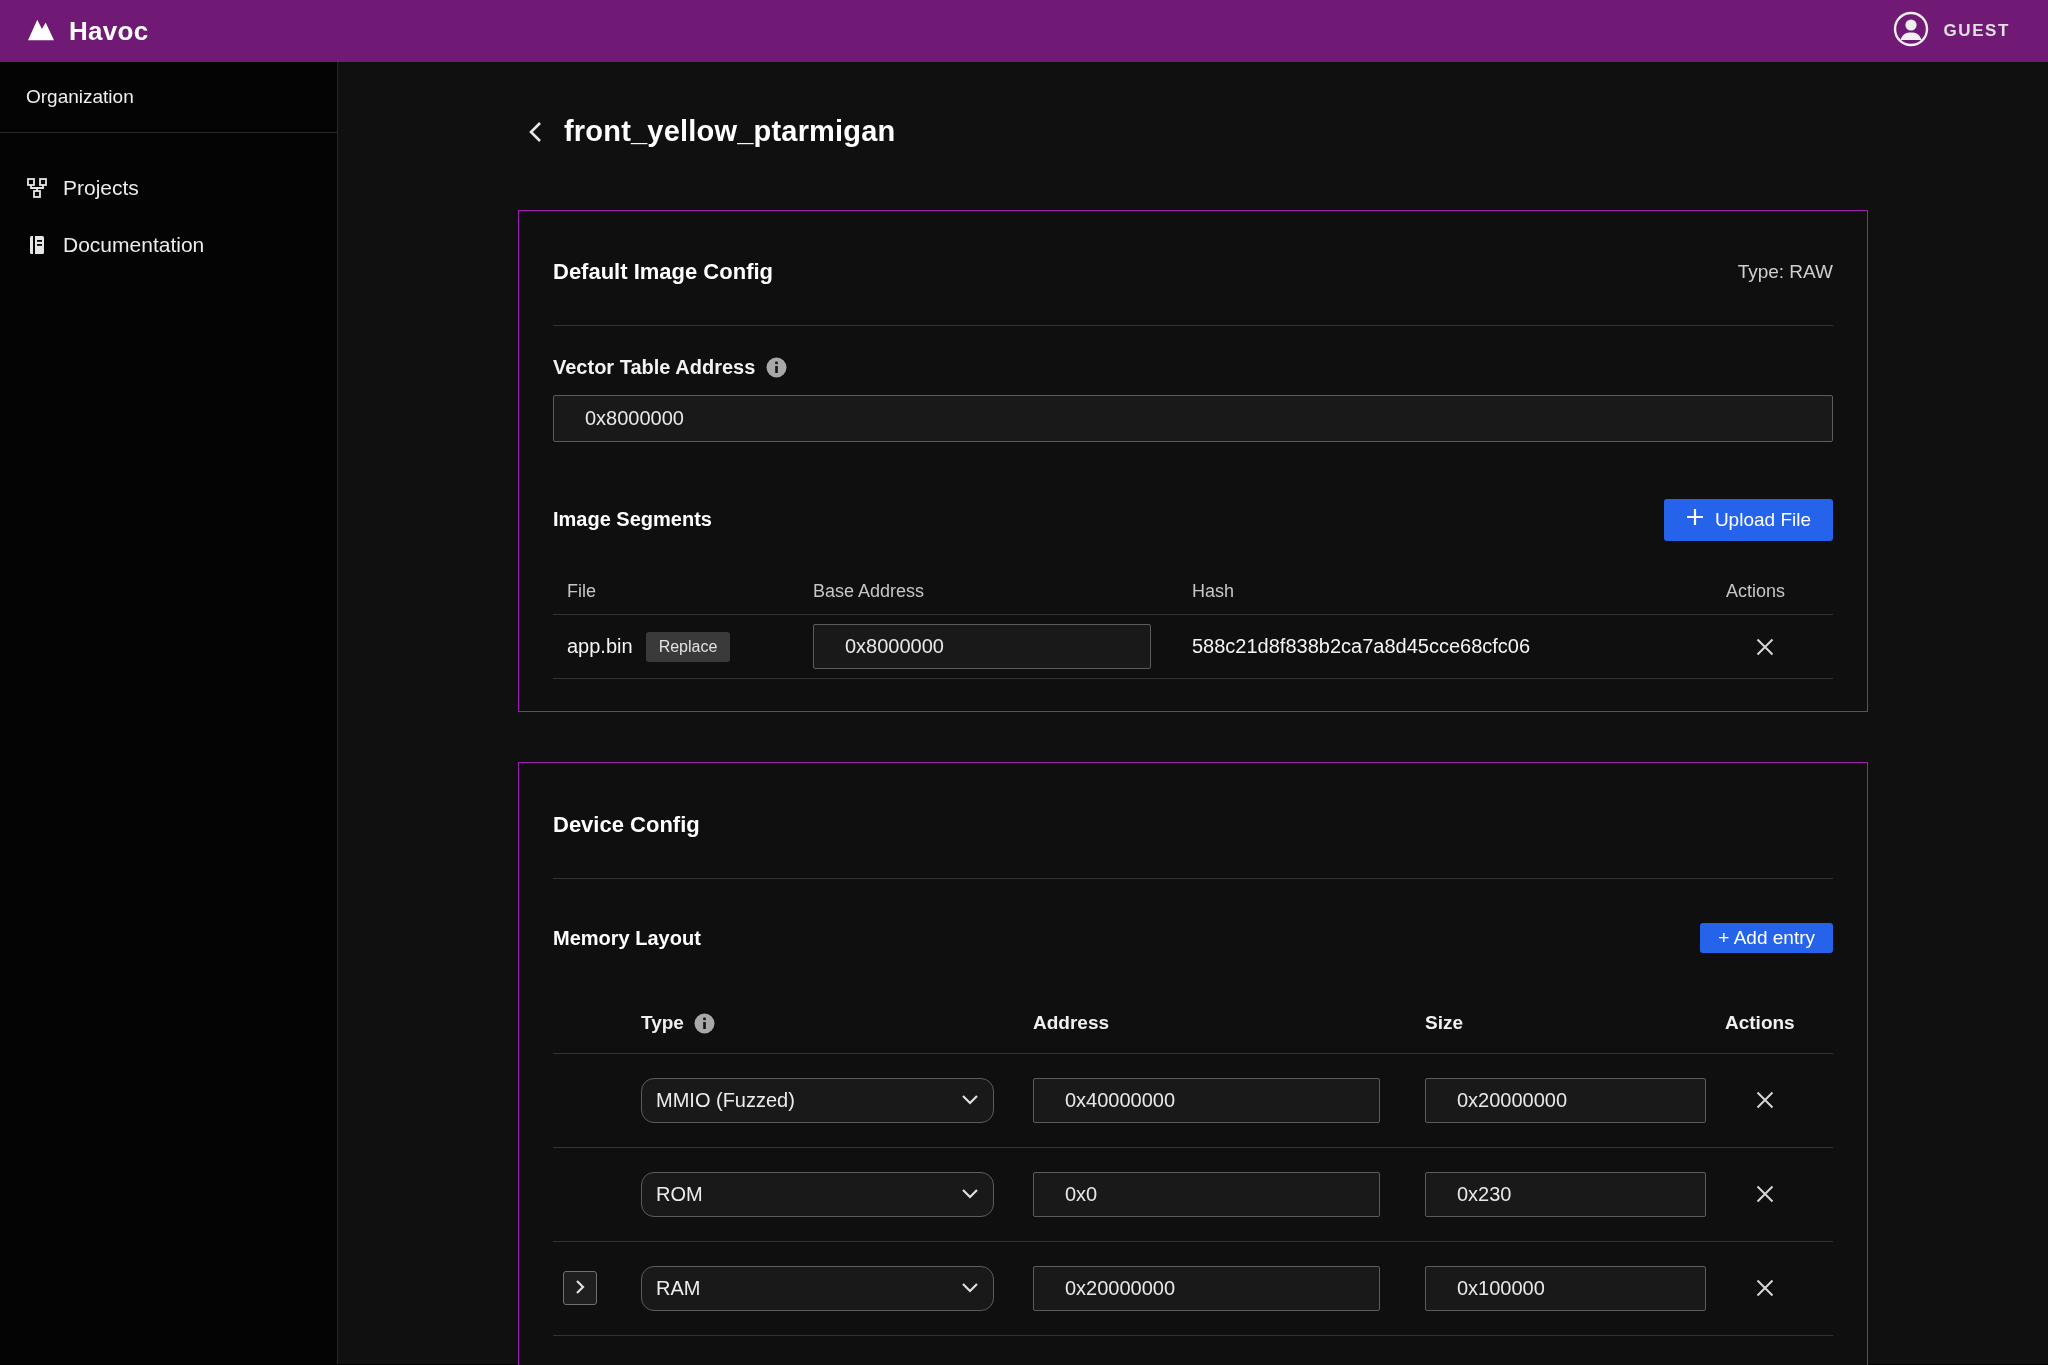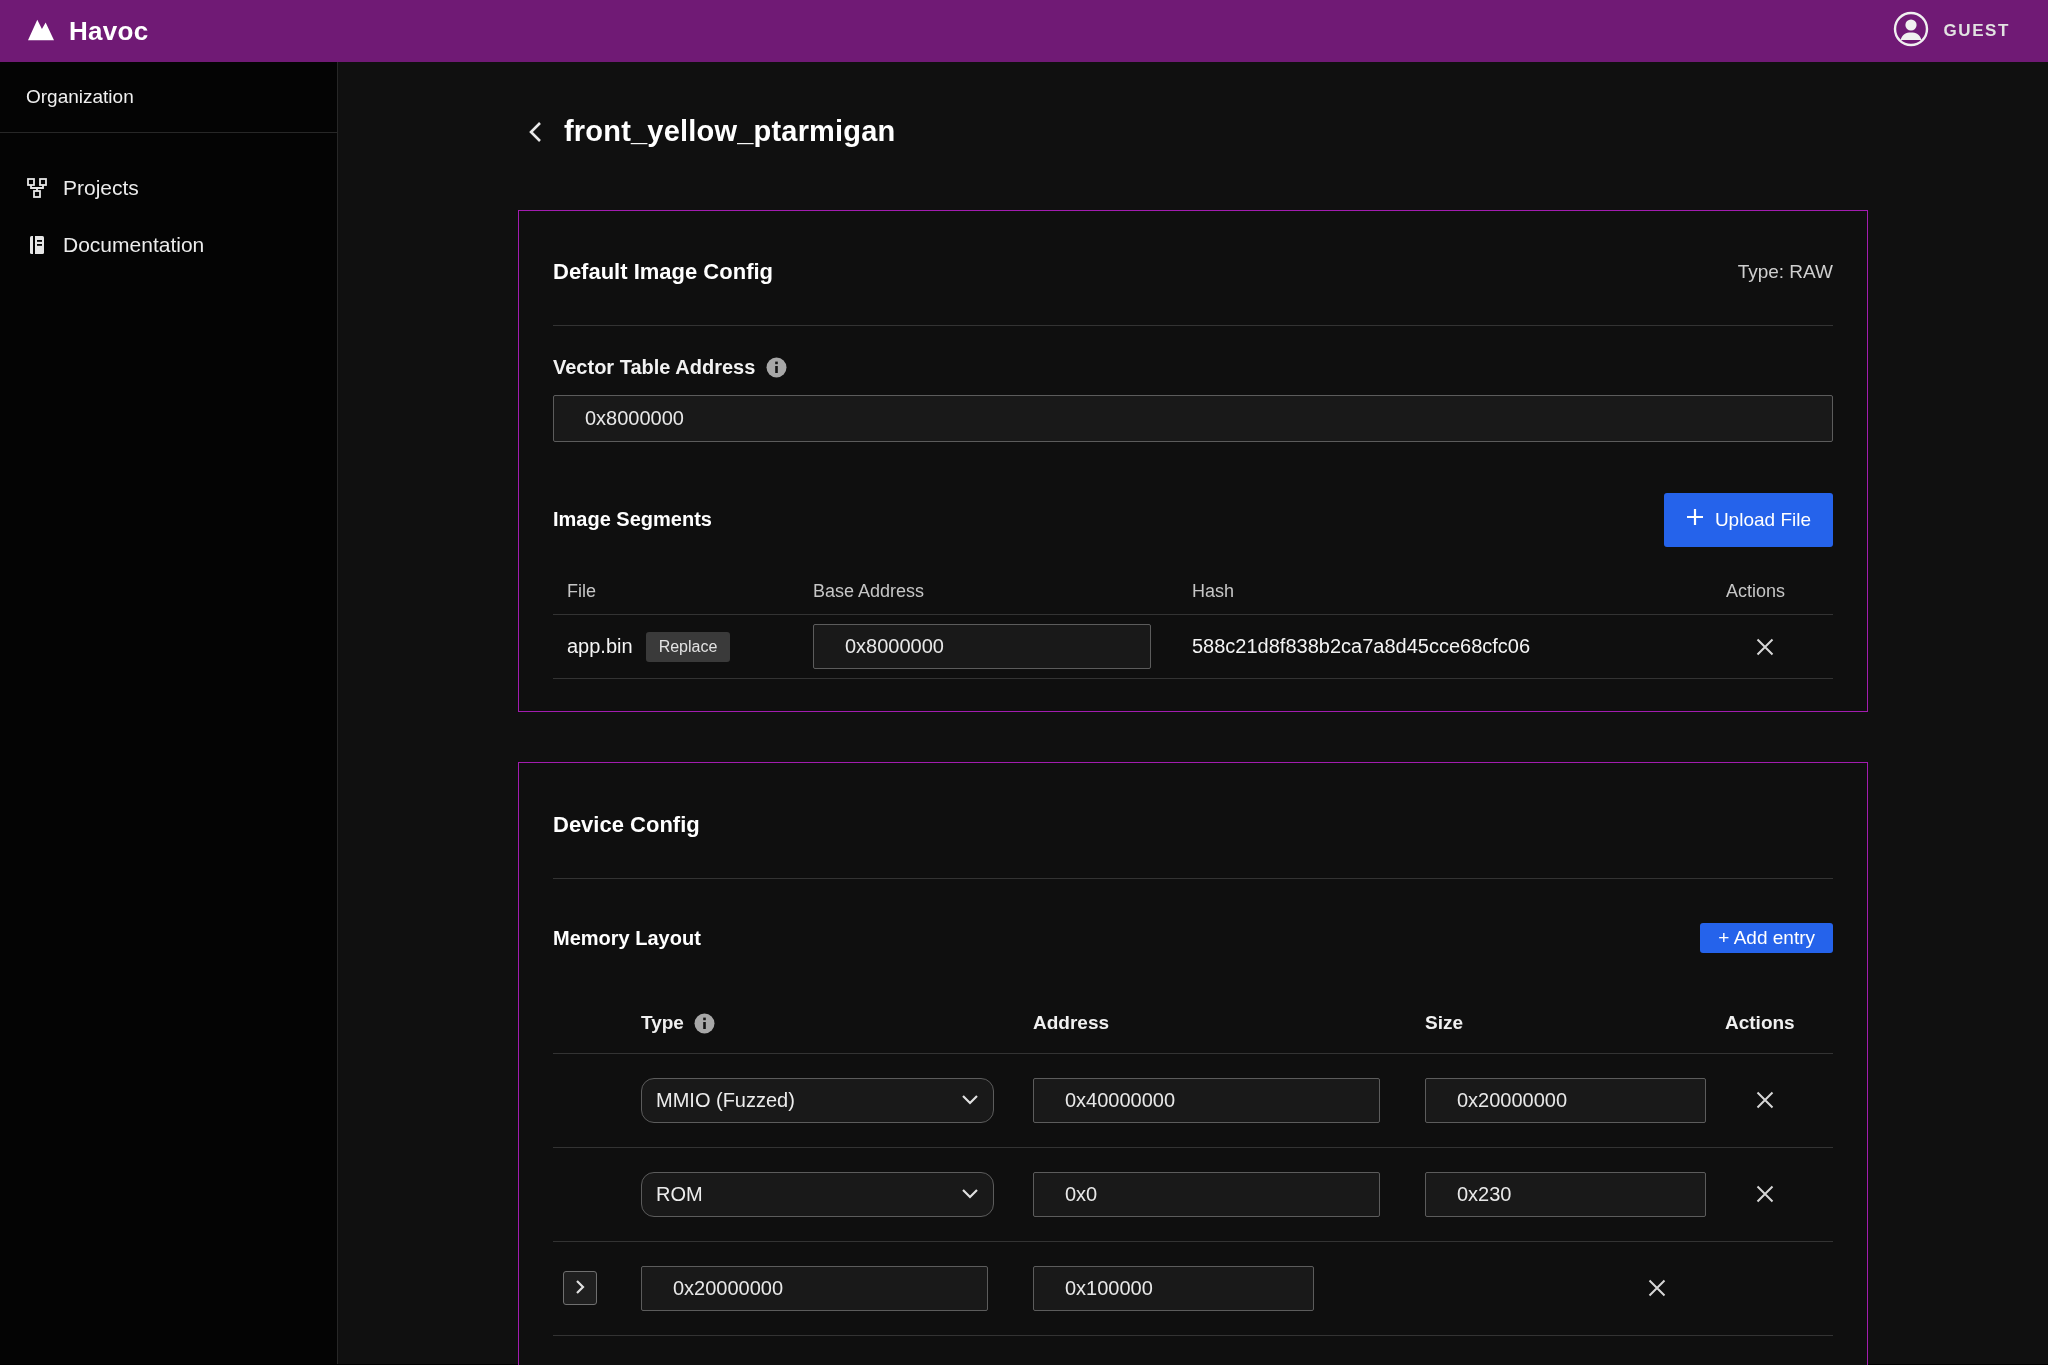--- a/index.html
+++ b/index.html
@@ -69,21 +69,21 @@
   .vector-input { width:100%; margin-top:16px; }
 
   .section-row { display:flex; align-items:center; justify-content:space-between; margin-top:46px; }
   .section-title { font-size:20px; font-weight:700; color:#fff; }
 
   .btn-blue {
     background:#2563eb; color:#fff; border:none; border-radius:3px;
     font-size:19px; font-family:"Liberation Sans", sans-serif;
     display:flex; align-items:center; gap:11px; cursor:pointer;
   }
-  .btn-upload { height:54px; padding:16px 22px; }
+  .btn-upload { height:42px; padding:16px 22px; }
   .btn-add { height:30px; padding:4px 18px; }
 
   
   .seg-table { margin-top:18px; padding-bottom:32px; }
   .seg-grid { display:grid; grid-template-columns:246px 379px 527px 1fr; align-items:center; padding-left:14px; }
   .seg-header { height:46px; color:#c6c6c6; font-size:18px; border-bottom:1px solid #333; }
   .seg-row { height:64px; border-bottom:1px solid #333; font-size:20px; }
   .cell-actions { display:flex; justify-content:flex-end; padding-right:58px; }
   .th-actions { text-align:right; padding-right:48px; }
   .file-cell { display:flex; align-items:center; gap:13px; }
@@ -324,20 +324,30 @@
           <div class="mem-grid mem-row">
             <span>
               <button class="expand-btn">
                 <span class="icon">
                   <svg width="12" height="16" viewBox="0 0 12 16" fill="none" stroke="currentColor" stroke-width="2.2">
                       <polyline points="3,2 9,8 3,14"></polyline>
                     </svg>
                 </span>
               </button>
             </span>
+            <span>
+              <div class="select">
+                <span>RAM</span>
+                <span class="chev">
+                  <svg width="18" height="12" viewBox="0 0 18 12" fill="none" stroke="currentColor" stroke-width="2.2">
+                      <polyline points="2,2 9,9 16,2"></polyline>
+                    </svg>
+                </span>
+              </div>
+            </span>
             <span><input class="text-input addr-input" value="0x20000000" style=""></span>
             <span><input class="text-input size-input" value="0x100000" style=""></span>
             <span class="cell-actions">
               <button class="x-btn">
                 <svg width="20" height="20" viewBox="0 0 16 16" stroke="currentColor" stroke-width="1.6">
                     <path d="M2 2 L14 14 M14 2 L2 14"></path>
                   </svg>
               </button>
             </span>
           </div>

